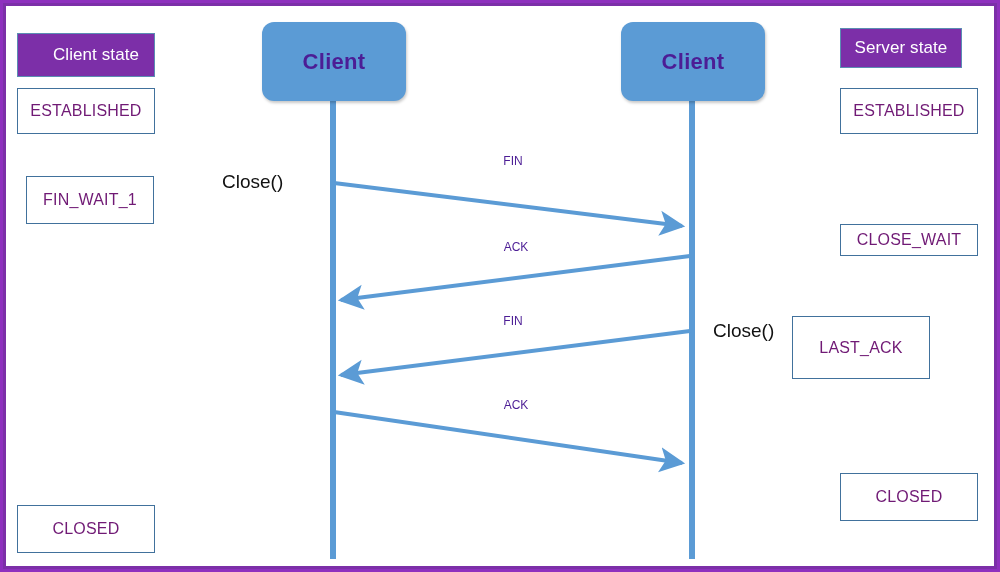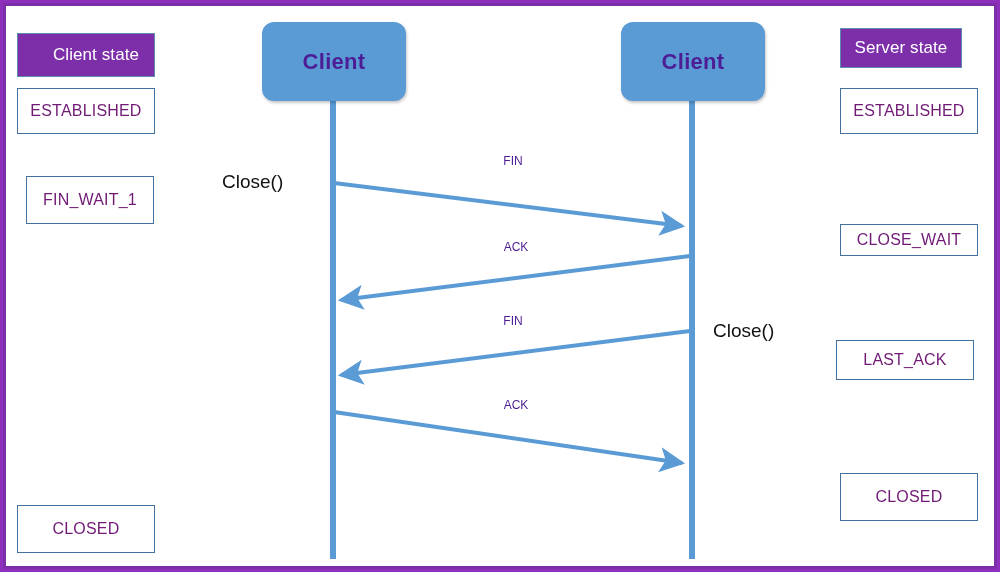--- a/index.html
+++ b/index.html
@@ -133,21 +133,21 @@
 
 
   <div class="state-box" style="left:17px; top:505px; width:138px; height:48px;">CLOSED</div>
 
   <div class="col-header" style="left:840px; top:28px; width:122px; height:40px;">Server state</div>
 
   <div class="state-box" style="left:840px; top:88px; width:138px; height:46px;">ESTABLISHED</div>
 
   <div class="state-box" style="left:840px; top:224px; width:138px; height:32px;">CLOSE_WAIT</div>
 
-  <div class="state-box" style="left:836px; top:316px; width:138px; height:40px;margin-top:24px;">LAST_ACK</div>
+  <div class="state-box" style="left:792px; top:316px; width:138px; height:63px;">LAST_ACK</div>
 
   <div class="state-box" style="left:840px; top:473px; width:138px; height:48px;">CLOSED</div>
 
   <div class="lifeline" style="left:330px; top:95px; height:464px;"></div>
   <div class="lifeline" style="left:689px; top:95px; height:464px;"></div>
 
   <div class="actor-box" style="left:262px; top:22px; width:144px; height:79px;">Client</div>
 
   <div class="actor-box" style="left:621px; top:22px; width:144px; height:79px;">Client</div>
 

